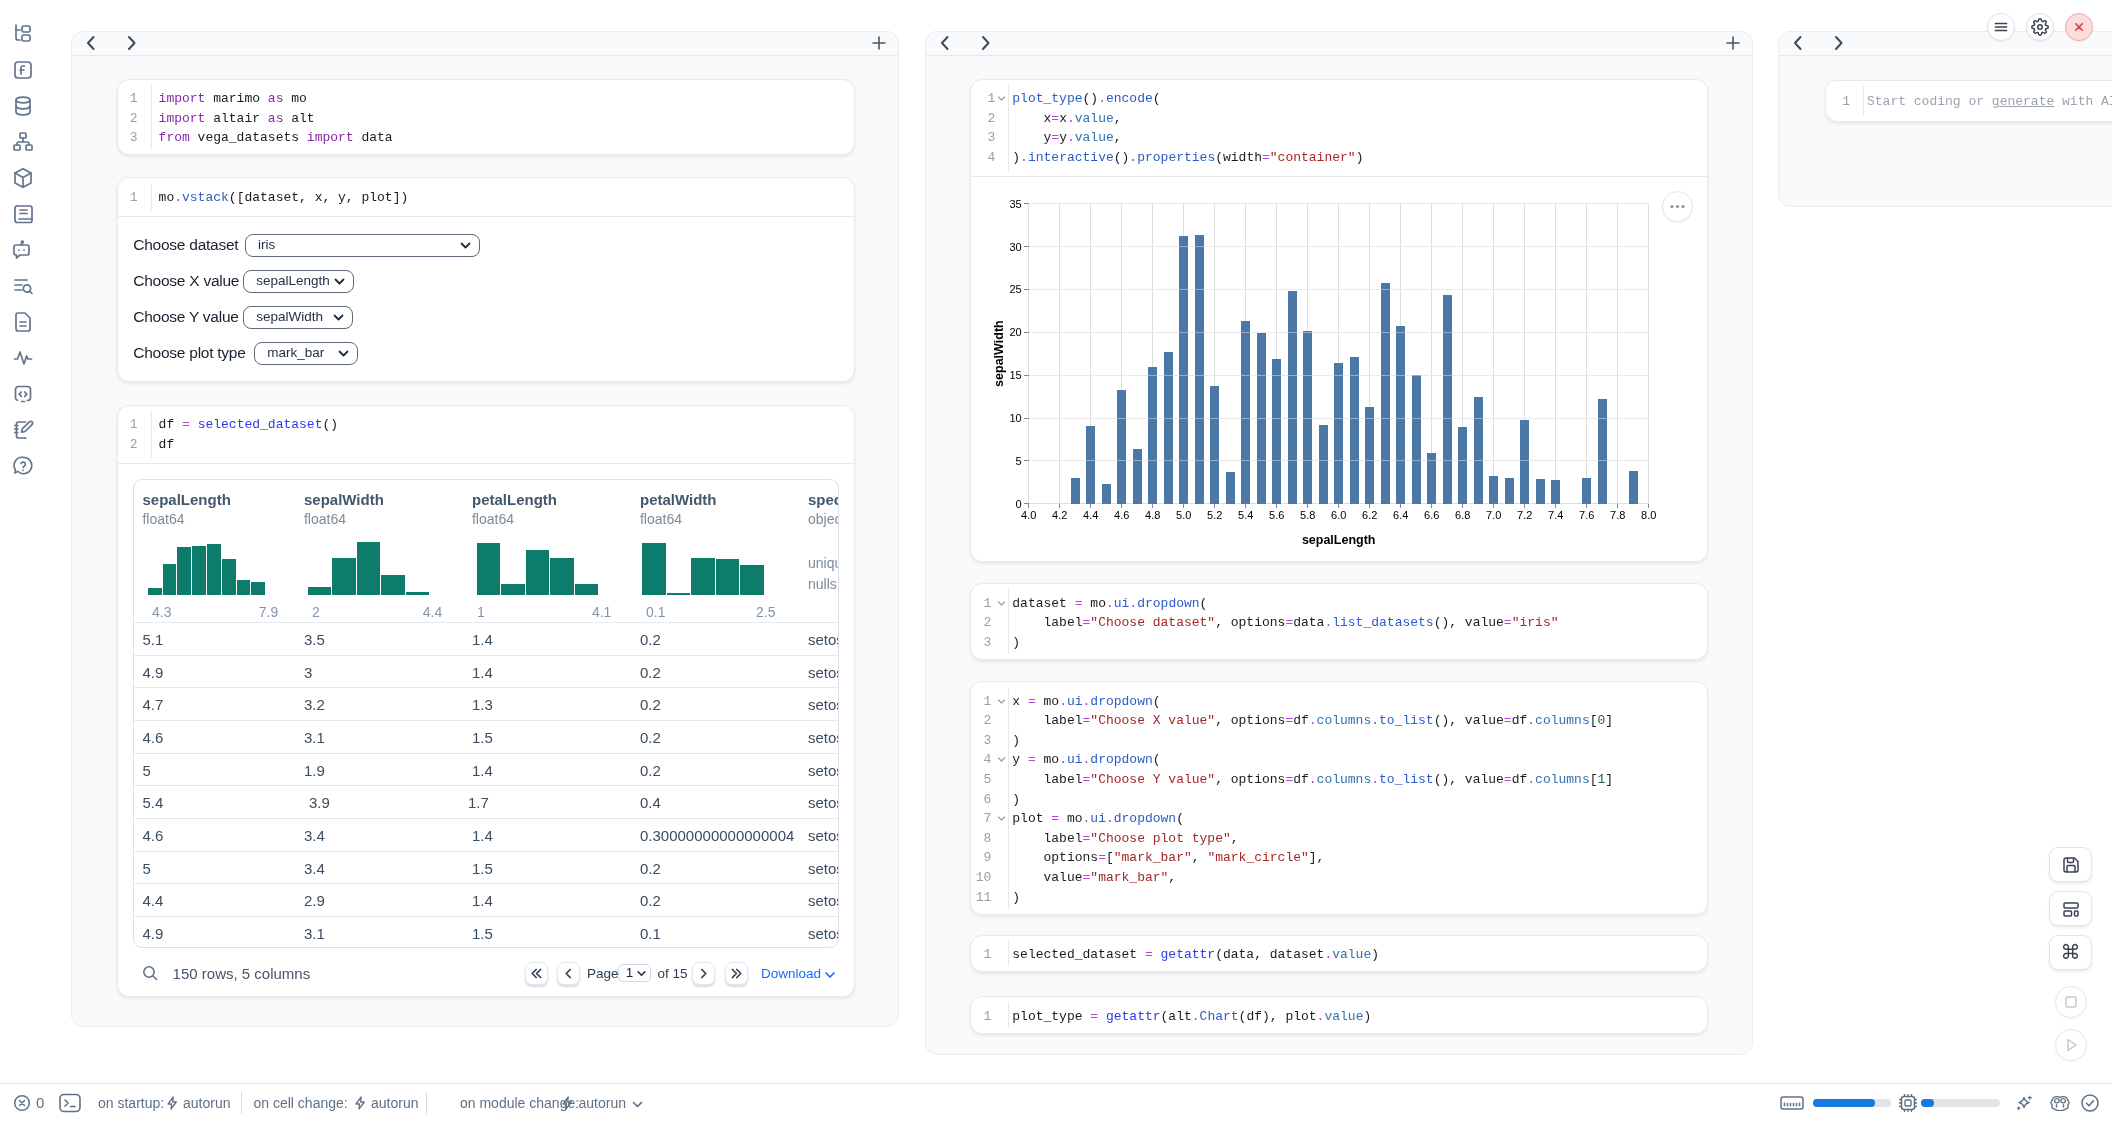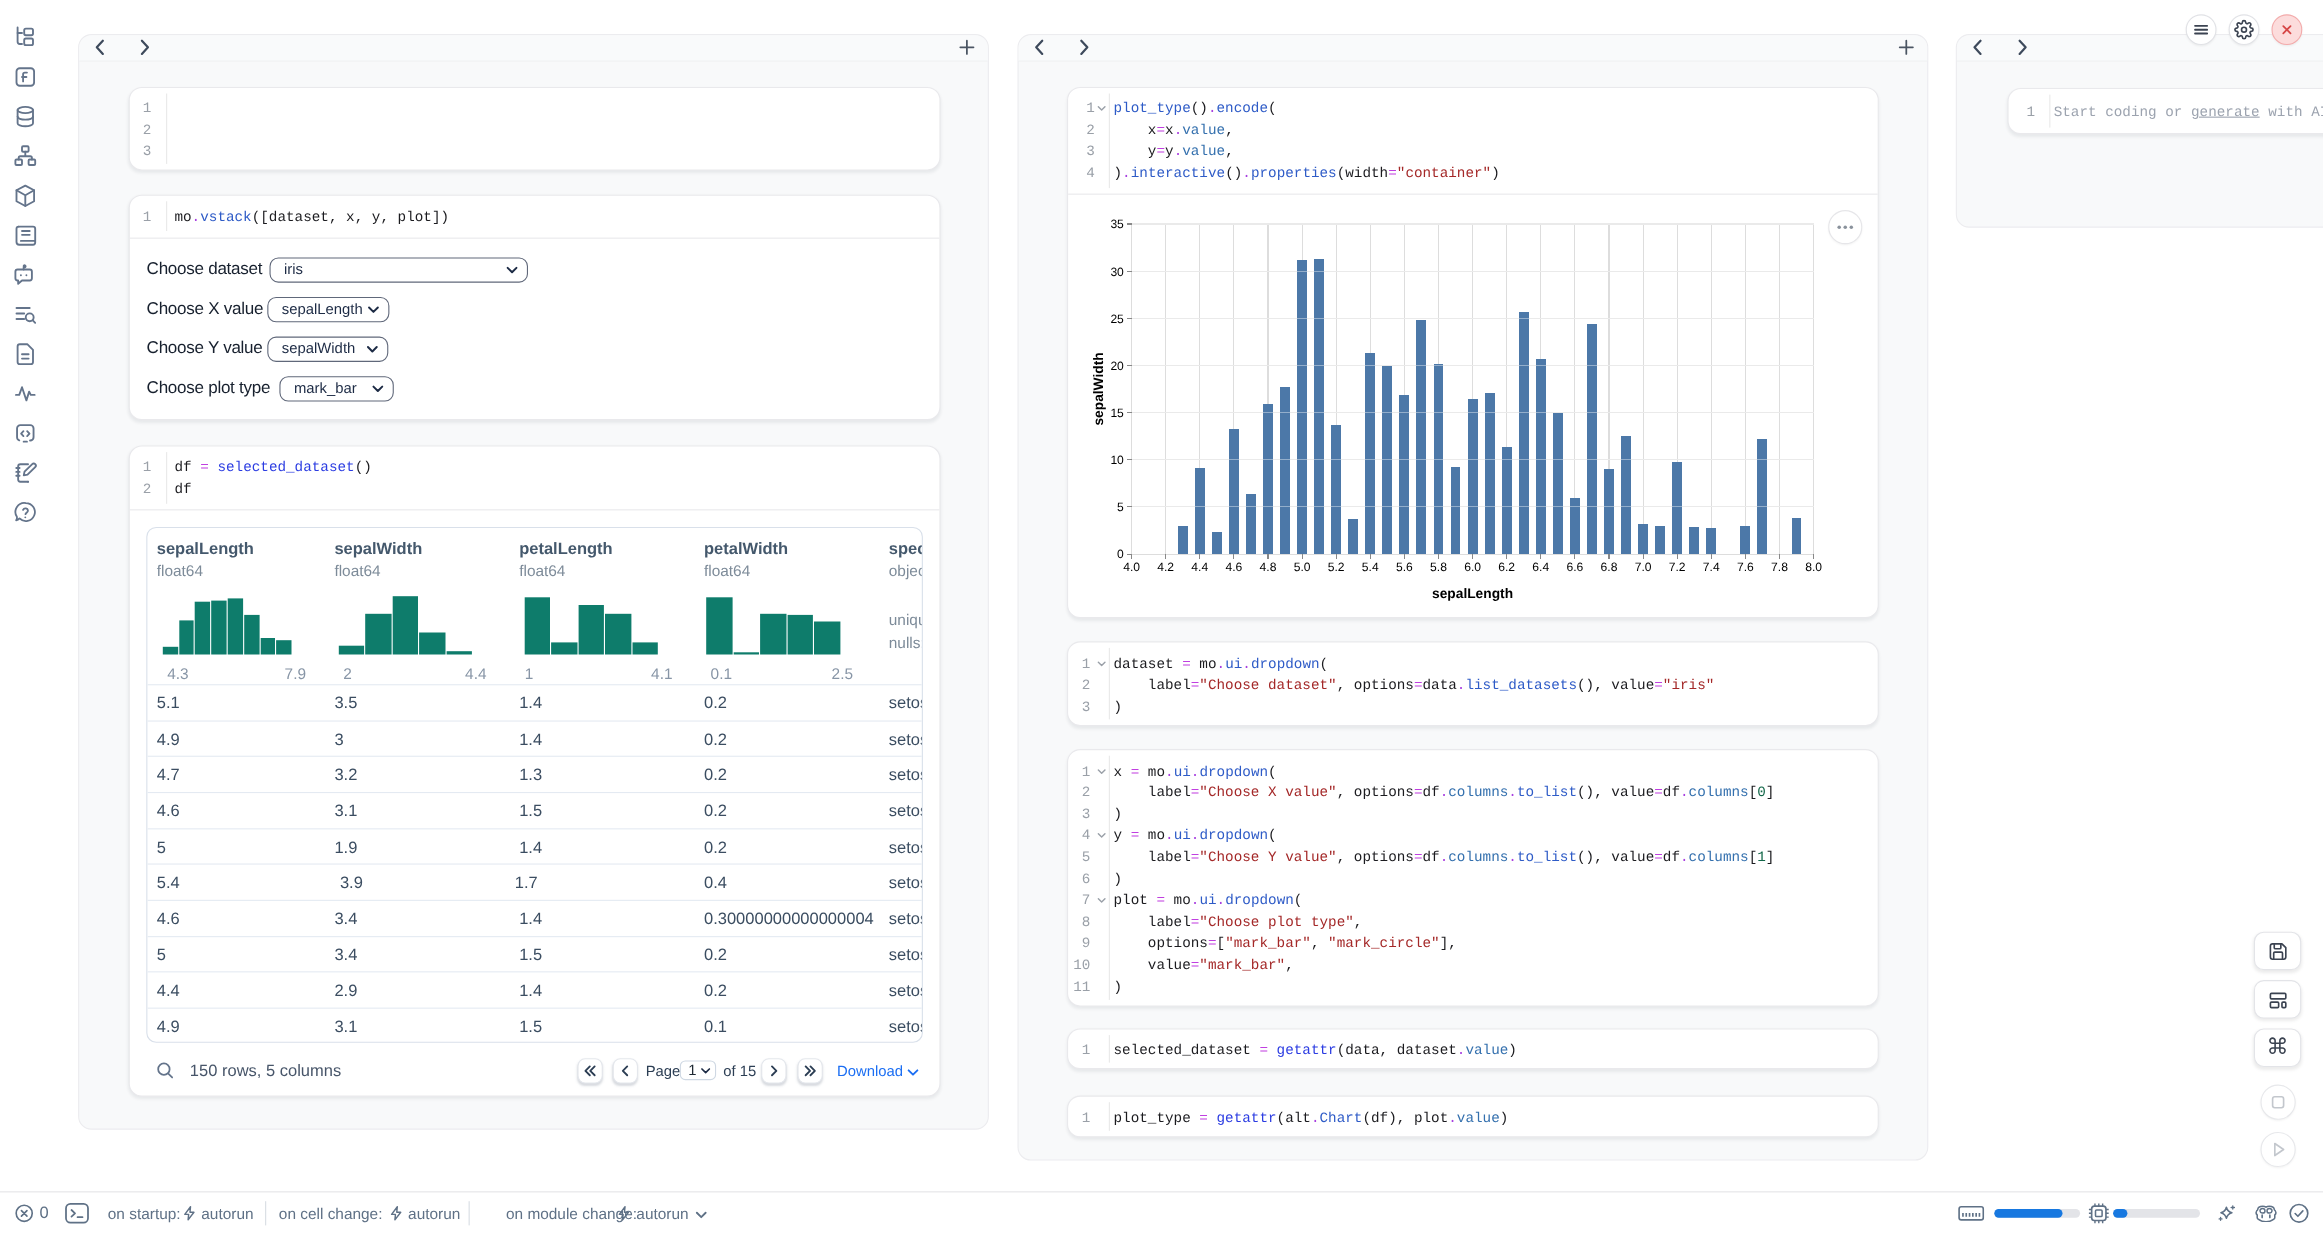--- a/index.html
+++ b/index.html
@@ -121,20 +121,23 @@
     <path d="M8 2v12M2 8h12" stroke="#4b5563" stroke-width="1.6" stroke-linecap="round"></path>
   </svg>
 <svg class="abs" style="left:1725px;top:35px" width="16" height="16" viewBox="0 0 16 16" fill="none" xmlns="http://www.w3.org/2000/svg">
     <path d="M8 2v12M2 8h12" stroke="#4b5563" stroke-width="1.6" stroke-linecap="round"></path>
   </svg>
 <div class="cell" style="left:116.6px;top:78.7px;width:738px;height:76.80000000000001px">
 <div class="gut" style="left:33px;top:5px;bottom:5px"></div>
 <pre class="nums" style="left:0px">1
 2
 3</pre>
+<pre class="code" style="left:41px"><span class="k">import</span> marimo <span class="k">as</span> mo
+<span class="k">import</span> altair <span class="k">as</span> alt
+<span class="k">from</span> vega_datasets <span class="k">import</span> data</pre>
 </div>
 <div class="cell" style="left:116.6px;top:177.1px;width:738px;height:204.6px">
 <div class="gut" style="left:33px;top:5px;height:27px"></div>
 <pre class="nums" style="left:0px">1</pre>
 <pre class="code" style="left:41px">mo<span class="d">.</span><span class="f">vstack</span>([dataset, x, y, plot])</pre>
 <div class="divline" style="top:37.6px"></div>
 <div class="lbl" style="left:15.7px;top:57.9px">Choose dataset</div>
 <div class="selbox" style="left:127.5px;top:56.4px;width:235.2px">iris<svg width="13" height="13" viewBox="0 0 13 13">
         <path d="M2.5 4.5 6.5 8.5 10.5 4.5" stroke="#1d2b45" stroke-width="1.8" fill="none" stroke-linecap="round" stroke-linejoin="round"></path>
       </svg></div>

